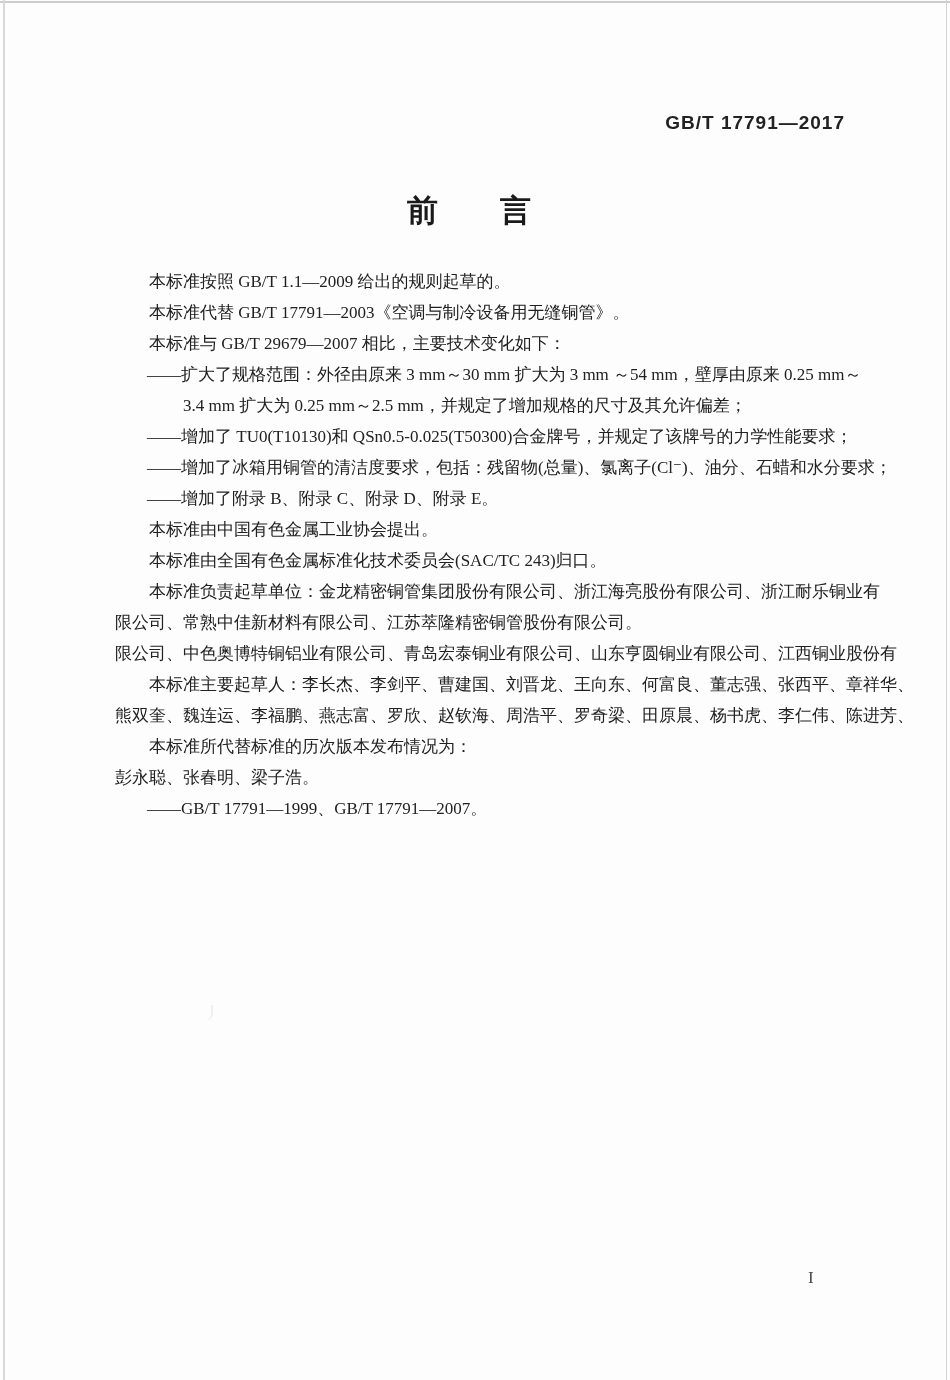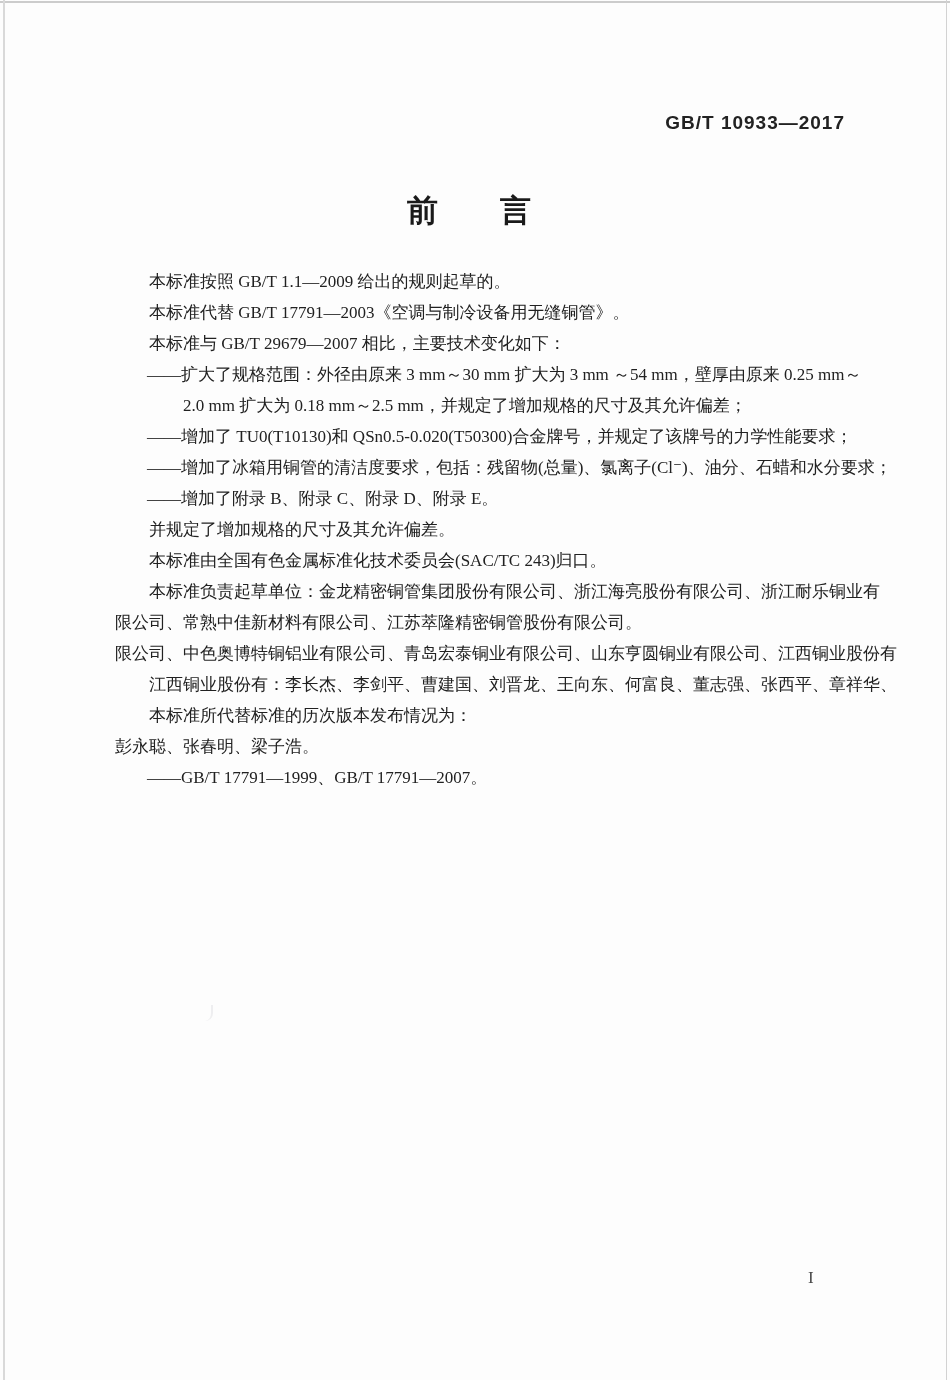--- a/index.html
+++ b/index.html
@@ -83,37 +83,38 @@
   }
 </style>
 </head>
 <body>
 
 <div class="edge-top"></div>
 <div class="edge-left"></div>
 <div class="edge-right"></div>
 <div class="scan-noise"></div>
 
-<div class="doc-header">GB/T 10933—2017</div>
+<div class="doc-header">GB/T 17791—2017</div>
 
 <div class="doc-title">前　　言</div>
 
 <div class="body-text">
   <div class="line indent">本标准按照 GB/T 1.1—2009 给出的规则起草的。</div>
   <div class="line indent">本标准代替 GB/T 17791—2003《空调与制冷设备用无缝铜管》。</div>
   <div class="line indent">本标准与 GB/T 29679—2007 相比，主要技术变化如下：</div>
   <div class="line dash">——扩大了规格范围：外径由原来 3 mm～30 mm 扩大为 3 mm ～54 mm，壁厚由原来 0.25 mm～</div>
-  <div class="line cont-deep">2.0 mm 扩大为 0.18 mm～2.5 mm，并规定了增加规格的尺寸及其允许偏差；</div>
-  <div class="line dash">——增加了 TU0(T10130)和 QSn0.5-0.020(T50300)合金牌号，并规定了该牌号的力学性能要求；</div>
+  <div class="line cont-deep">3.4 mm 扩大为 0.25 mm～2.5 mm，并规定了增加规格的尺寸及其允许偏差；</div>
+  <div class="line dash">——增加了 TU0(T10130)和 QSn0.5-0.025(T50300)合金牌号，并规定了该牌号的力学性能要求；</div>
   <div class="line dash">——增加了冰箱用铜管的清洁度要求，包括：残留物(总量)、氯离子(Cl⁻)、油分、石蜡和水分要求；</div>
   <div class="line dash">——增加了附录 B、附录 C、附录 D、附录 E。</div>
-  <div class="line indent">并规定了增加规格的尺寸及其允许偏差。</div>
+  <div class="line indent">本标准由中国有色金属工业协会提出。</div>
   <div class="line indent">本标准由全国有色金属标准化技术委员会(SAC/TC 243)归口。</div>
   <div class="line indent">本标准负责起草单位：金龙精密铜管集团股份有限公司、浙江海亮股份有限公司、浙江耐乐铜业有</div>
   <div class="line flush">限公司、常熟中佳新材料有限公司、江苏萃隆精密铜管股份有限公司。</div>
   <div class="line flush">限公司、中色奥博特铜铝业有限公司、青岛宏泰铜业有限公司、山东亨圆铜业有限公司、江西铜业股份有</div>
-  <div class="line indent">江西铜业股份有：李长杰、李剑平、曹建国、刘晋龙、王向东、何富良、董志强、张西平、章祥华、</div>
+  <div class="line indent">本标准主要起草人：李长杰、李剑平、曹建国、刘晋龙、王向东、何富良、董志强、张西平、章祥华、</div>
+  <div class="line flush">熊双奎、魏连运、李福鹏、燕志富、罗欣、赵钦海、周浩平、罗奇梁、田原晨、杨书虎、李仁伟、陈进芳、</div>
   <div class="line indent">本标准所代替标准的历次版本发布情况为：</div>
   <div class="line flush">彭永聪、张春明、梁子浩。</div>
   <div class="line dash">——GB/T 17791—1999、GB/T 17791—2007。</div>
 </div>
 
 <div class="page-number">I</div>
 
 </body></html>

